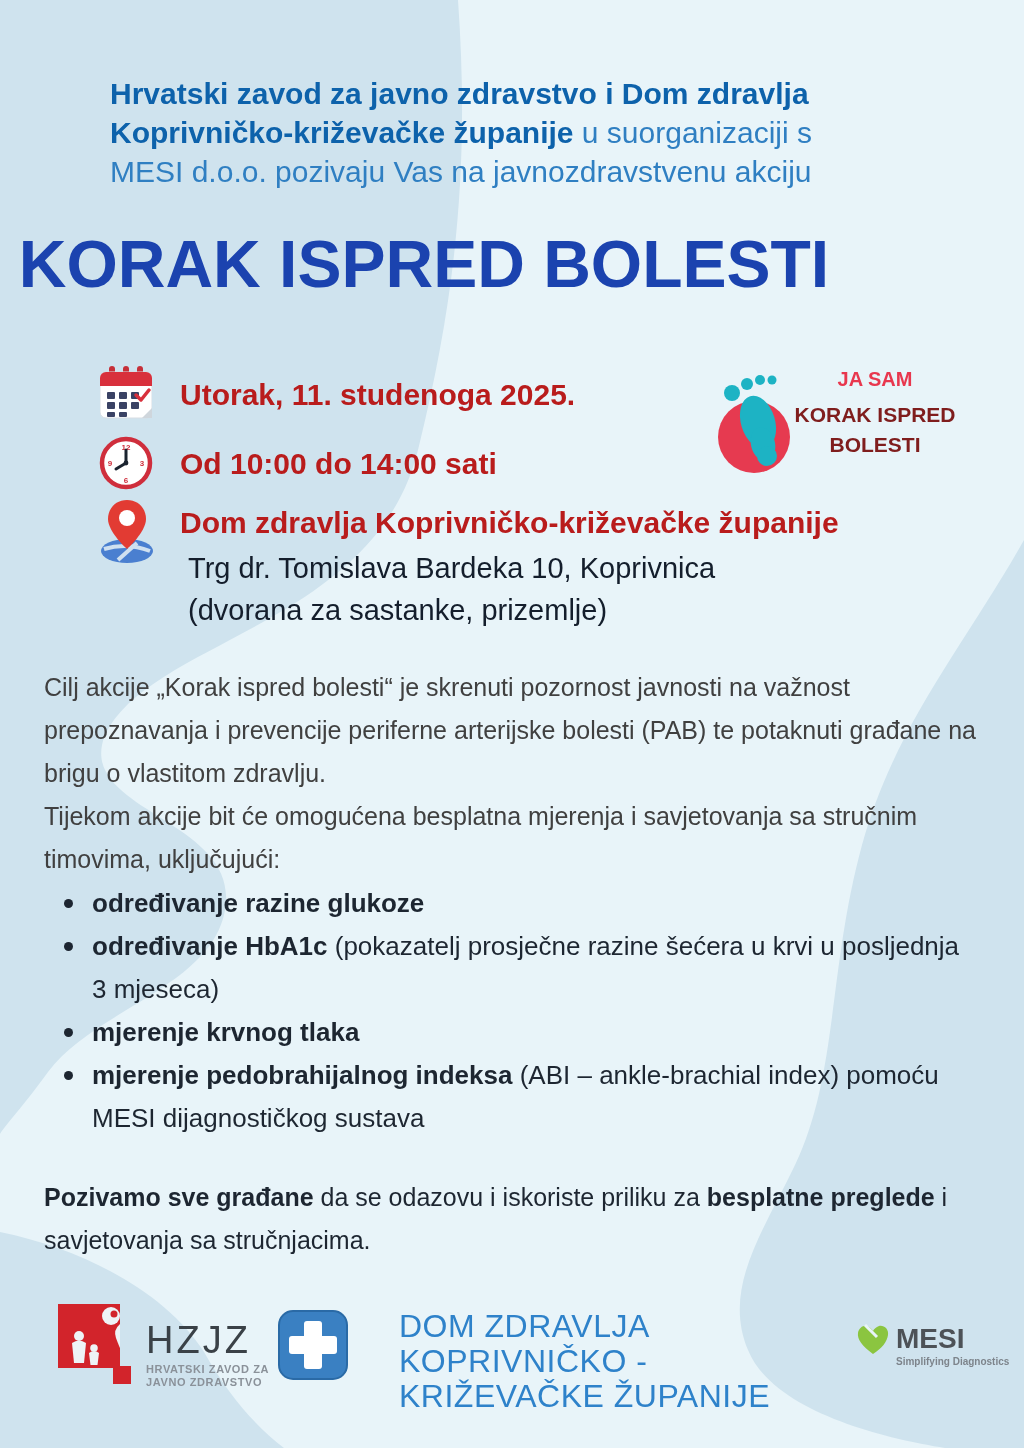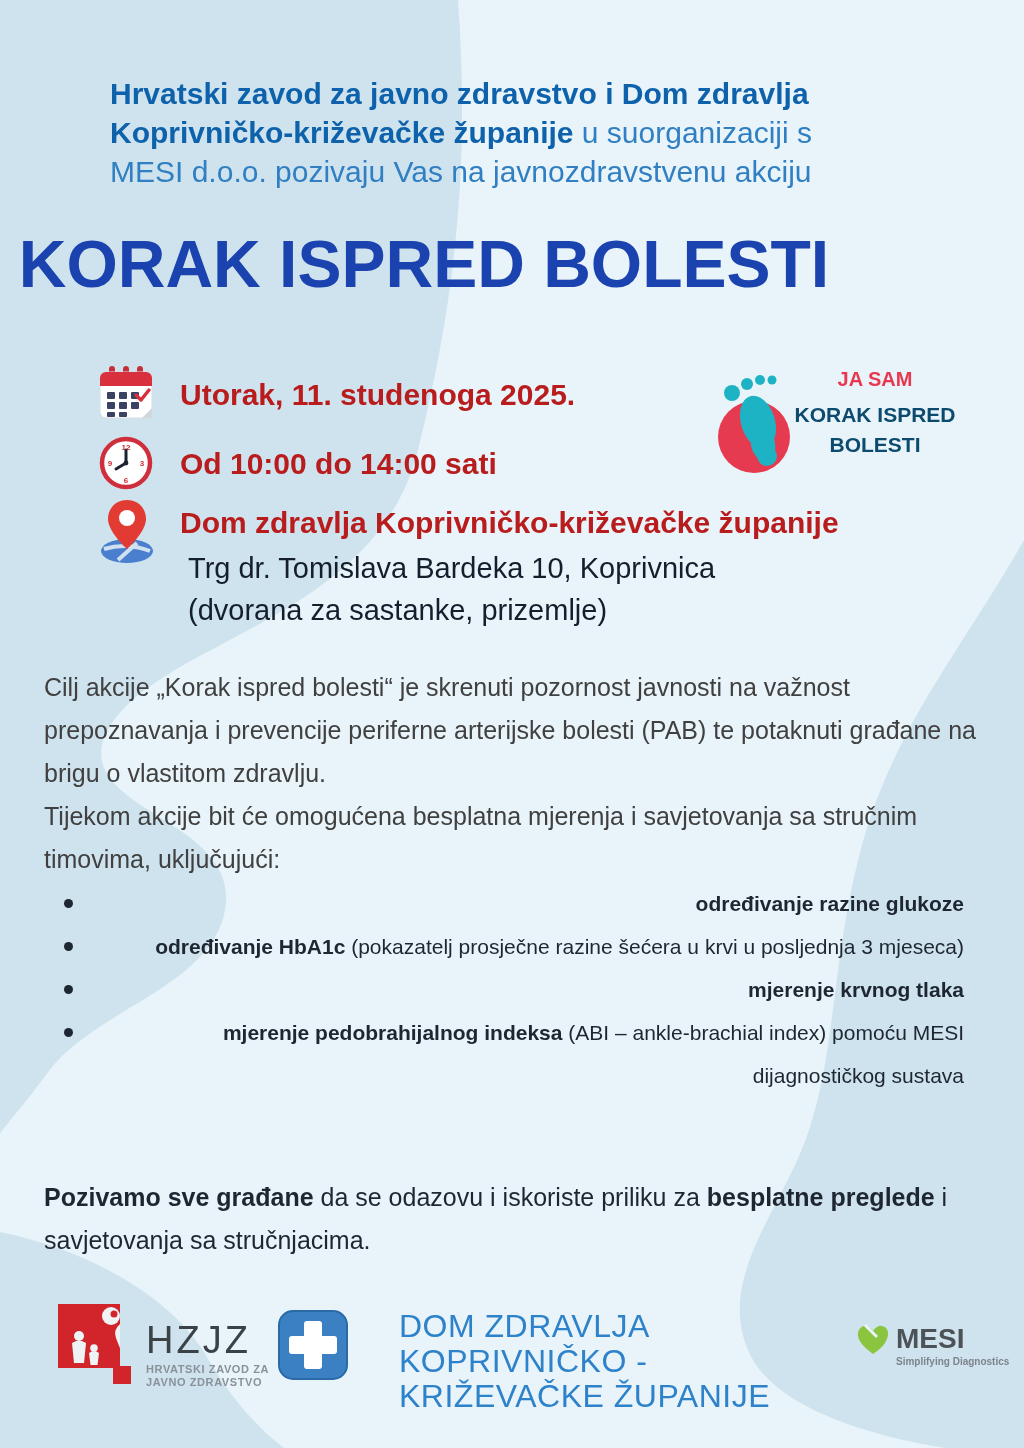--- a/index.html
+++ b/index.html
@@ -18,26 +18,26 @@
 
   
   .title{left:0;top:226px;width:848px;text-align:center;
     font-size:66px;font-weight:700;letter-spacing:0px;color:#1b43af;}
   .ev-text{font-size:30px;font-weight:700;color:#b91c1c;}
   .ev-reg{font-size:29px;font-weight:400;color:#141e2c;}
 
   
   .cl-text{width:190px;text-align:center;}
   .cl-l1{font-size:20px;font-weight:700;color:#e8374e;margin-bottom:9px;}
-  .cl-l2,.cl-l3{font-size:21px;font-weight:700;color:#0c4a6e;line-height:30px;}
+  .cl-l2,.cl-l3{font-size:21px;font-weight:700;color:#7f1d1d;line-height:30px;}
 
   
   .para{left:44px;width:938px;font-size:25px;line-height:43px;color:#404040;}
   ul.checks{left:62px;top:882px;width:902px;list-style:none;margin:0;padding:0;
-    font-size:21px;line-height:43px;text-align:right;}
+    font-size:26px;line-height:43px;}
   ul.checks li{position:relative;padding-left:30px;}
   ul.checks li::before{content:"";position:absolute;left:2px;top:17px;width:9px;height:9px;
     border-radius:50%;background:#1d2631;}
   .b{font-weight:700;}
   .closing{left:44px;top:1176px;width:938px;font-size:25px;line-height:43px;}
 
   
   .hzjz-name{font-size:38px;letter-spacing:3px;color:#3a4147;font-weight:400;line-height:40px;}
   .hzjz-sub{font-size:11px;letter-spacing:0.6px;color:#8a9199;font-weight:700;line-height:13px;margin-top:3px;}
   .dom-text{font-size:32px;line-height:35px;color:#2e82ca;font-weight:400;letter-spacing:0.5px;}

